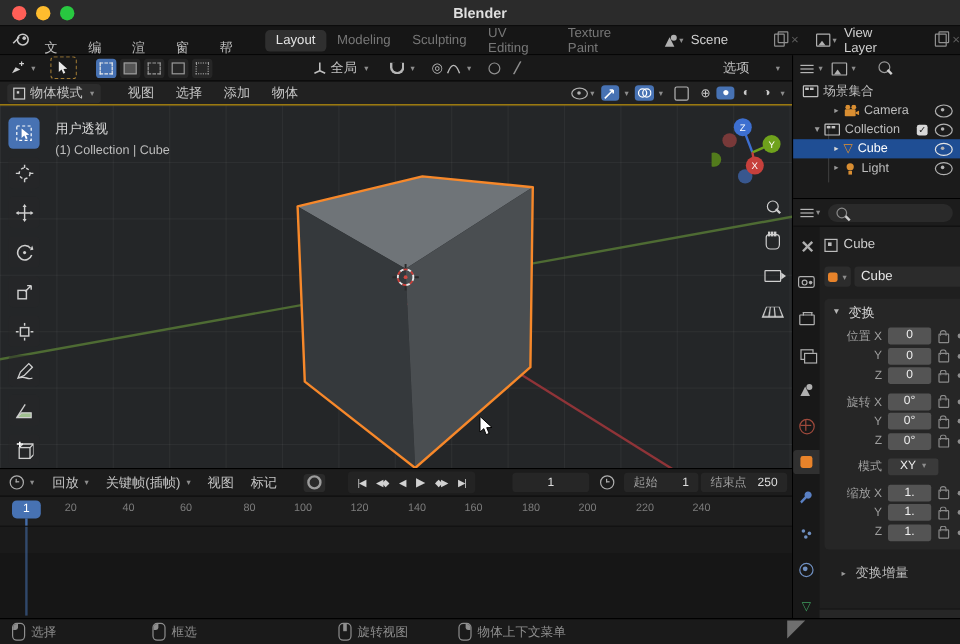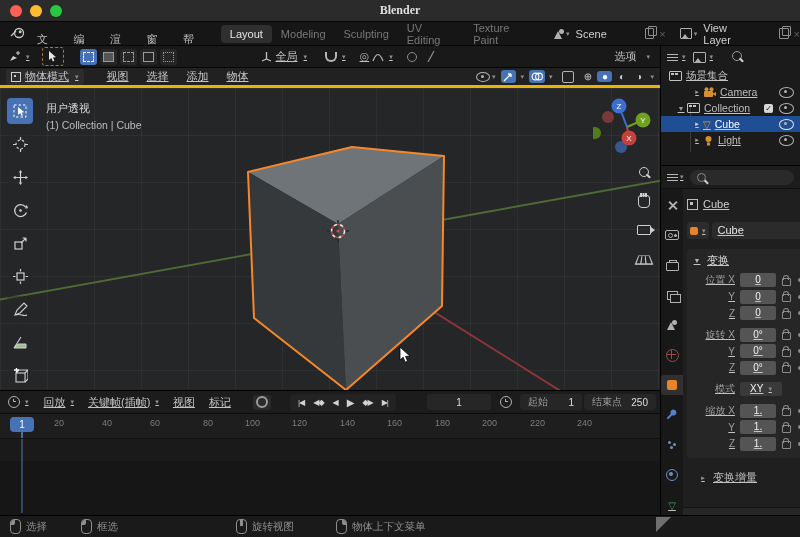--- a/index.html
+++ b/index.html
@@ -1,49 +1,49 @@
 <!DOCTYPE html>
 <html><head>
 <meta charset="utf-8">
 <style>
   html,body{margin:0;padding:0;background:#000;}
   .app{position:relative;width:800px;height:537px;background:#141414;overflow:hidden;
        font-family:"Liberation Sans",sans-serif;font-size:11px;color:#c3c3c3;user-select:none;}
   
   .titlebar{height:22px;background:#2b2b2b;border-bottom:1px solid #060606;box-sizing:border-box;
-            display:flex;align-items:center;position:relative;font-family:Liberation Serif, serif;}
+            display:flex;align-items:center;position:relative;}
   .lights{display:flex;gap:8px;margin-left:10px;}
   .light{width:12px;height:12px;border-radius:50%;}
   .title{position:absolute;left:0;right:0;text-align:center;font-weight:bold;color:#dfdfdf;font-size:12px;}
   
   .topbar{height:24px;background:#161616;border-bottom:1px solid #060606;box-sizing:border-box;
           display:flex;align-items:center;position:relative;}
   .menu-item{color:#bdbdbd;padding:0 8px;margin-top:27px;}
   .wtab{padding:3px 9px;color:#777;border-radius:4px;}
   .wtab.active{background:#2f2f2f;color:#e4e4e4;}
   .chev{font-size:7px;color:#8d8d8d;margin-left:2px;}
   .dupe{width:8px;height:9px;border:1px solid #8f8f8f;position:relative;display:inline-block;border-radius:1px;}
   .dupe::before{content:"";position:absolute;left:2px;top:-3px;width:7px;height:8px;border:1px solid #8f8f8f;border-radius:1px;}
   .xclose{color:#5f5f5f;font-size:11px;margin-left:5px;}
   
-  .content{display:flex;height:469px;text-decoration:underline;}
+  .content{display:flex;height:469px;}
   .leftcol{width:660px;display:flex;flex-direction:column;}
   .sidebar{width:139px;border-left:1px solid #000;display:flex;flex-direction:column;background:#1a1a1a;}
   
   .toolrow{height:22px;background:#191919;border-bottom:1px solid #060606;box-sizing:border-box;
            display:flex;align-items:center;position:relative;}
   .trbtn{height:16px;display:inline-flex;align-items:center;justify-content:center;border-radius:3px;padding:0 3px;}
   .dashedbtn{width:20px;height:17px;border:1px dashed #a07a34;border-radius:3px;display:inline-flex;align-items:center;justify-content:center;}
   .selbox{width:9px;height:8px;display:inline-block;}
   .blue{background:#4772b3;}
   .graybtn{background:#262626;}
   .magnet{width:8px;height:8px;border:2px solid #b5b5b5;border-top:none;border-radius:0 0 6px 6px;display:inline-block;}
   .lbl{color:#c0c0c0;}
   
-  .vheader{height:20px;background:#212121;border-bottom:3px solid #eab308;box-sizing:border-box;
+  .vheader{height:20px;background:#212121;border-bottom:1px solid #eab308;box-sizing:border-box;
            display:flex;align-items:center;position:relative;}
   .mode-dd{display:flex;align-items:center;background:#2c2c2c;border-radius:3px;height:16px;padding:0 5px;margin-left:6px;gap:4px;}
   .modeico{width:8px;height:8px;border:1px solid #cfcfcf;position:relative;display:inline-block;}
   .modeico::after{content:"";position:absolute;left:2px;top:2px;width:2px;height:2px;background:#cfcfcf;}
   .vmenu{padding:0 9px;color:#c6c6c6;}
   .shadeico{font-size:10px;color:#c9c9c9;width:15px;text-align:center;}
   .shadeico.on{background:#4772b3;border-radius:3px;color:#fff;}
   
   .vbody{height:302px;position:relative;background:#242628;overflow:hidden;
     background-image:linear-gradient(rgba(255,255,255,.045) 1px,transparent 1px),
@@ -259,21 +259,21 @@
               <path d="M1 9 Q6 -4 11 9" stroke="#b8b8b8" fill="none" stroke-width="1.2"></path>
             </svg>
           <span class="chev">▾</span>
         </span>
         <span style="margin-left:14px;display:inline-flex;align-items:center;gap:10px">
           <span style="width:8px;height:8px;border:1px solid #8f8f8f;border-radius:50%;display:inline-block"></span>
           <svg width="8" height="11" viewBox="0 0 8 11">
               <path d="M7 0 L1 11" stroke="#8f8f8f" stroke-width="1.2"></path>
             </svg>
         </span>
-        <span style="position:absolute;right:10px;display:inline-flex;align-items:center;gap:8px">
+        <span style="position:absolute;right:10px;display:inline-flex;align-items:center;gap:20px">
           <span class="lbl">选项</span>
           <span class="chev">▾</span>
         </span>
       </div>
 
       <div class="vheader">
         <span class="mode-dd">
           <span class="modeico"></span>
           <span>物体模式</span>
           <span class="chev">▾</span>
@@ -680,21 +680,21 @@
         </div>
       </div>
     </div>
   </div>
 
   <div class="statusbar">
     <span class="sitem" style="margin-left:10px">
       <span class="mouse lmb"></span>
       <span>选择</span>
     </span>
-    <span class="sitem" style="margin-left:34px">
+    <span class="sitem" style="margin-left:80px">
       <span class="mouse lmb"></span>
       <span>框选</span>
     </span>
     <span class="sitem" style="margin-left:118px">
       <span class="mouse mmb"></span>
       <span>旋转视图</span>
     </span>
     <span class="sitem" style="margin-left:42px">
       <span class="mouse rmb"></span>
       <span>物体上下文菜单</span>

